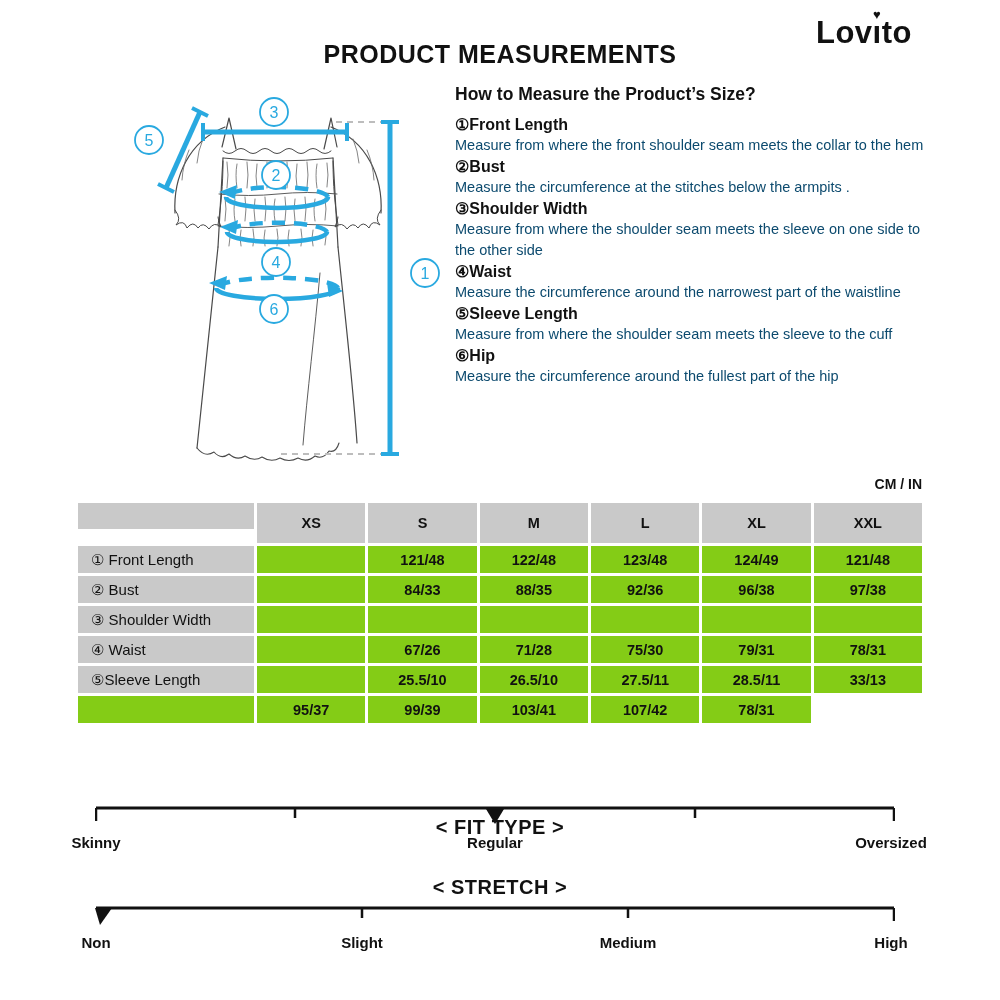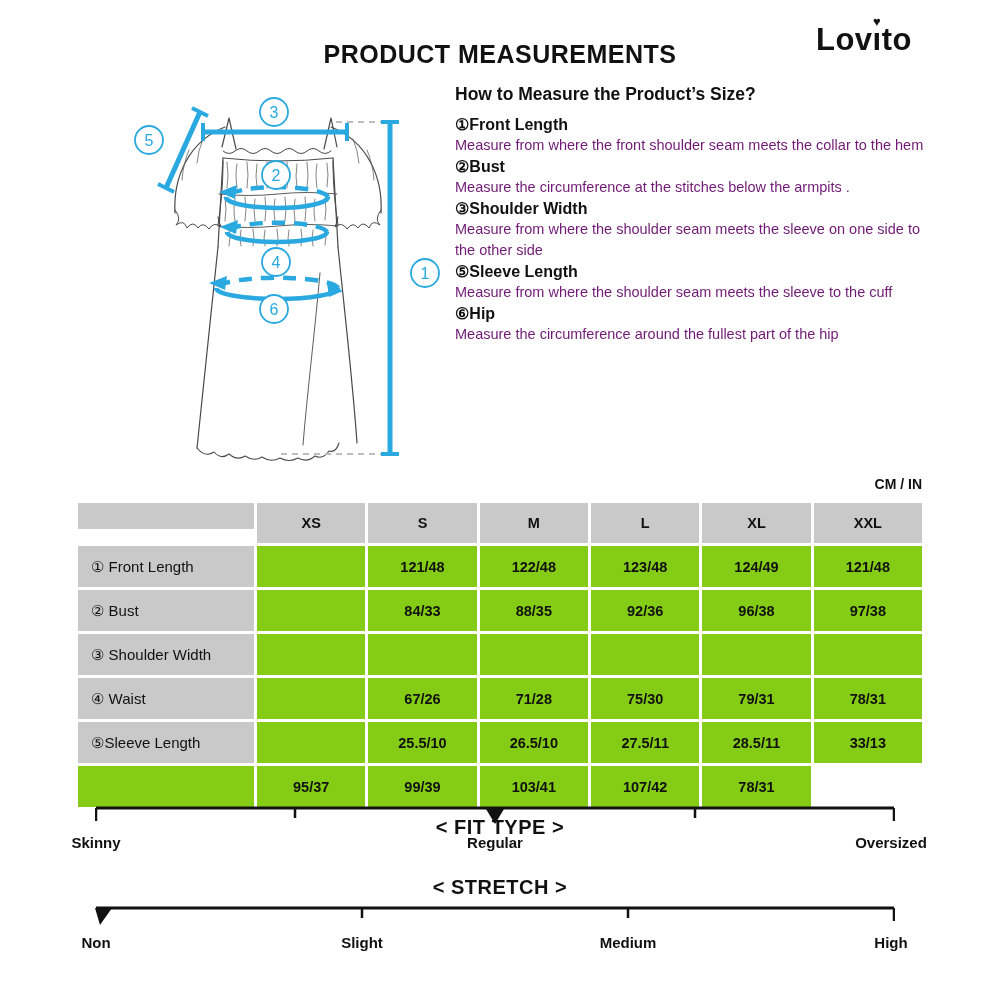--- a/index.html
+++ b/index.html
@@ -4,35 +4,35 @@
 <style>
   html,body{margin:0;padding:0;background:#fff;}
   .page{
     position:relative;width:1000px;height:1000px;background:#fff;overflow:hidden;
     font-family:"Liberation Sans",sans-serif;color:#111;
   }
   .abs{position:absolute;}
 
   
   .title{left:0;right:0;top:40px;text-align:center;font-size:25px;font-weight:800;letter-spacing:.5px;}
-  .logo{right:88px;top:22px;font-size:31px;font-weight:800;letter-spacing:.5px;}
+  .logo{right:88px;top:15px;font-size:31px;font-weight:800;letter-spacing:.5px;}
   .logo .i-wrap{position:relative;display:inline-block;}
   .logo .heart{position:absolute;left:50%;top:-7px;transform:translateX(-50%);font-size:13px;line-height:1;}
 
   
   .howto{left:455px;top:84px;width:472px;}
   .howto-title{font-size:17.5px;font-weight:700;margin:0 0 9px 0;}
   .mi-head{font-size:16px;font-weight:700;line-height:21px;color:#111;}
-  .mi-desc{font-size:14.5px;line-height:21px;color:#701a75;font-weight:400;}
+  .mi-desc{font-size:14.5px;line-height:21px;color:#0c4a6e;font-weight:400;}
 
   
   .unit-label{top:476px;right:78px;font-size:14px;font-weight:700;}
   .size-table{left:78px;top:503px;width:844px;display:grid;
     grid-template-columns:176px repeat(6,1fr);gap:3px;}
-  .cell{height:41px;display:flex;align-items:center;justify-content:center;
+  .cell{height:27px;display:flex;align-items:center;justify-content:center;
     font-size:14.5px;font-weight:700;}
   .cell.hdr{background:#c9c9c9;height:40px;}
   .cell.corner{background:#c9c9c9;height:26px;}
   .cell.rowlabel{background:#c9c9c9;justify-content:flex-start;padding-left:13px;
     font-weight:400;font-size:15px;}
   .cell.data{background:#84cc16;}
 
   .footnote{left:0;right:0;top:727px;text-align:center;font-size:14.5px;font-weight:700;}
 
   
@@ -152,20 +152,24 @@
       <div class="mi-head"><span>①</span><span>Front Length</span></div>
       <div class="mi-desc">Measure from where the front shoulder seam meets the collar to the hem</div>
     </div>
     <div>
       <div class="mi-head"><span>②</span><span>Bust</span></div>
       <div class="mi-desc">Measure the circumference at the stitches below the armpits .</div>
     </div>
     <div>
       <div class="mi-head"><span>③</span><span>Shoulder Width</span></div>
       <div class="mi-desc">Measure from where the shoulder seam meets the sleeve on one side to the other side</div>
+    </div>
+    <div>
+      <div class="mi-head"><span>④</span><span>Waist</span></div>
+      <div class="mi-desc">Measure the circumference around the narrowest part of the waistline</div>
     </div>
     <div>
       <div class="mi-head"><span>⑤</span><span>Sleeve Length</span></div>
       <div class="mi-desc">Measure from where the shoulder seam meets the sleeve to the cuff</div>
     </div>
     <div>
       <div class="mi-head"><span>⑥</span><span>Hip</span></div>
       <div class="mi-desc">Measure the circumference around the fullest part of the hip</div>
     </div>
   </div>

